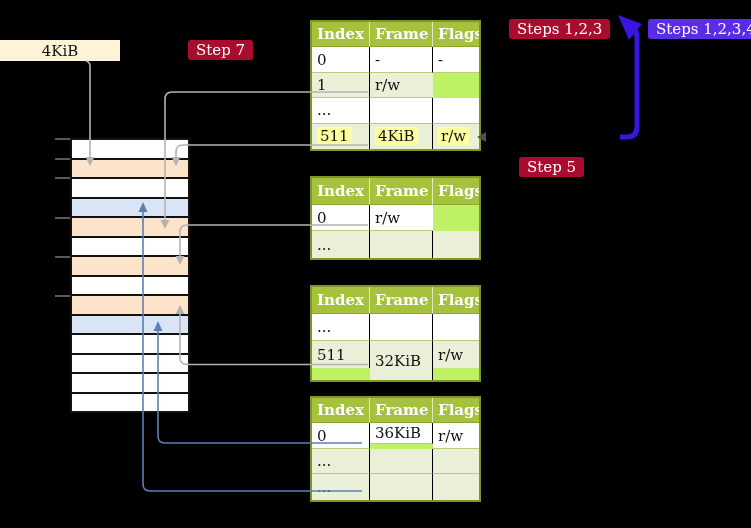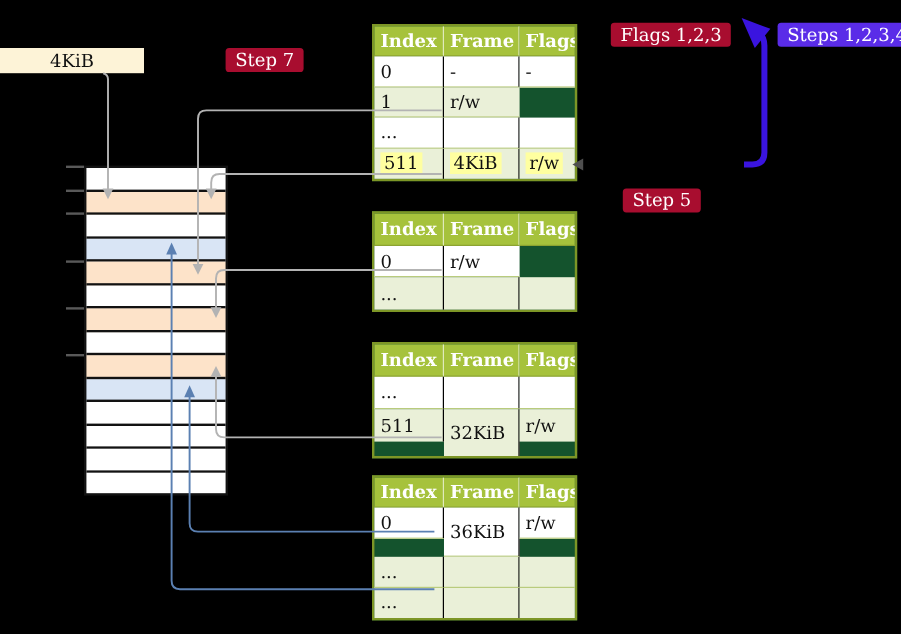--- a/index.html
+++ b/index.html
@@ -18,21 +18,21 @@
   #steps1234{left:648px;top:19px;}
   #step4{left:519px;top:157px;}
   
   #memcol{position:absolute;left:70px;top:138px;width:120px;height:275px;
           box-sizing:border-box;border:2px solid #121212;display:flex;flex-direction:column;z-index:4;}
   .memrow{flex:1;box-sizing:border-box;border-bottom:2px solid #121212;}
   .memrow:last-child{border-bottom:none;}
   .tick{position:absolute;left:55px;width:15px;height:0;border-top:2px solid #595959;}
   
   .ptable{position:absolute;left:310px;box-sizing:content-box;width:167px;
-          border:2px solid var(--table-border);background:#14532d;z-index:5;}
+          border:2px solid var(--table-border);background:#bef264;z-index:5;}
   .trow{display:grid;grid-template-columns:58px 63px 46px;}
   .hcell,.dcell{box-sizing:border-box;display:flex;align-items:center;
                 padding-left:5px;overflow:hidden;font-size:15px;}
   .hcell{background:var(--table-header-bg);color:#fff;font-weight:bold;
          border-bottom:1px solid #8ca331;}
   .hcell:not(:last-child){border-right:1px solid rgba(255,255,255,.65);}
   .dcell{color:#111;background:#fff;}
   .dcell:not(:last-child){border-right:1px solid #000;}
   .trow.alt .dcell{background:var(--table-row-alt-bg);}
   .trow:not(.lastrow) .dcell{border-bottom:1px solid #b9cb7d;}
@@ -47,21 +47,21 @@
   .iarrow{fill:none;stroke:var(--arrow-indigo);stroke-width:5;}
   .ihead{fill:var(--arrow-indigo);stroke:none;}
 </style>
 </head>
 <body>
 
 <div id="canvas">
 
   <div class="labelbox" id="lbl4kib">4KiB</div>
   <div class="badge red" id="step0">Step 7</div>
-  <div class="badge red" id="steps123">Flags 1,2,3</div>
+  <div class="badge red" id="steps123">Steps 1,2,3</div>
   <div class="badge blue" id="steps1234">Steps 1,2,3,4</div>
   <div class="badge red" id="step4">Step 5</div>
 
   <div id="memcol">
       <div class="memrow" style="background: var(--mem-white);"></div>
       <div class="memrow" style="background: var(--mem-orange);"></div>
       <div class="memrow" style="background: var(--mem-white);"></div>
       <div class="memrow" style="background: var(--mem-blue);"></div>
       <div class="memrow" style="background: var(--mem-orange);"></div>
       <div class="memrow" style="background: var(--mem-white);"></div>
@@ -149,21 +149,21 @@
         </div>
       </div>
       <div class="ptable" style="top: 396px;">
         <div class="trow">
           <div class="hcell" style="height: 25.4px;">Index</div>
           <div class="hcell" style="height: 25.4px;">Frame</div>
           <div class="hcell" style="height: 25.4px;">Flags</div>
         </div>
         <div class="trow">
           <div class="dcell" style="height: 25.4px;">0</div>
-          <div class="dcell" style="height: 41px; text-align: right;">36KiB</div>
+          <div class="dcell" style="height: 21px; text-align: right;">36KiB</div>
           <div class="dcell" style="height: 25.4px;">r/w</div>
         </div>
         <div class="trow alt">
           <div class="dcell" style="height: 25.4px;">...</div>
           <div class="dcell" style="height: 25.4px;"></div>
           <div class="dcell" style="height: 25.4px;"></div>
         </div>
         <div class="trow alt lastrow">
           <div class="dcell" style="height: 25.4px;">...</div>
           <div class="dcell" style="height: 25.4px;"></div>

